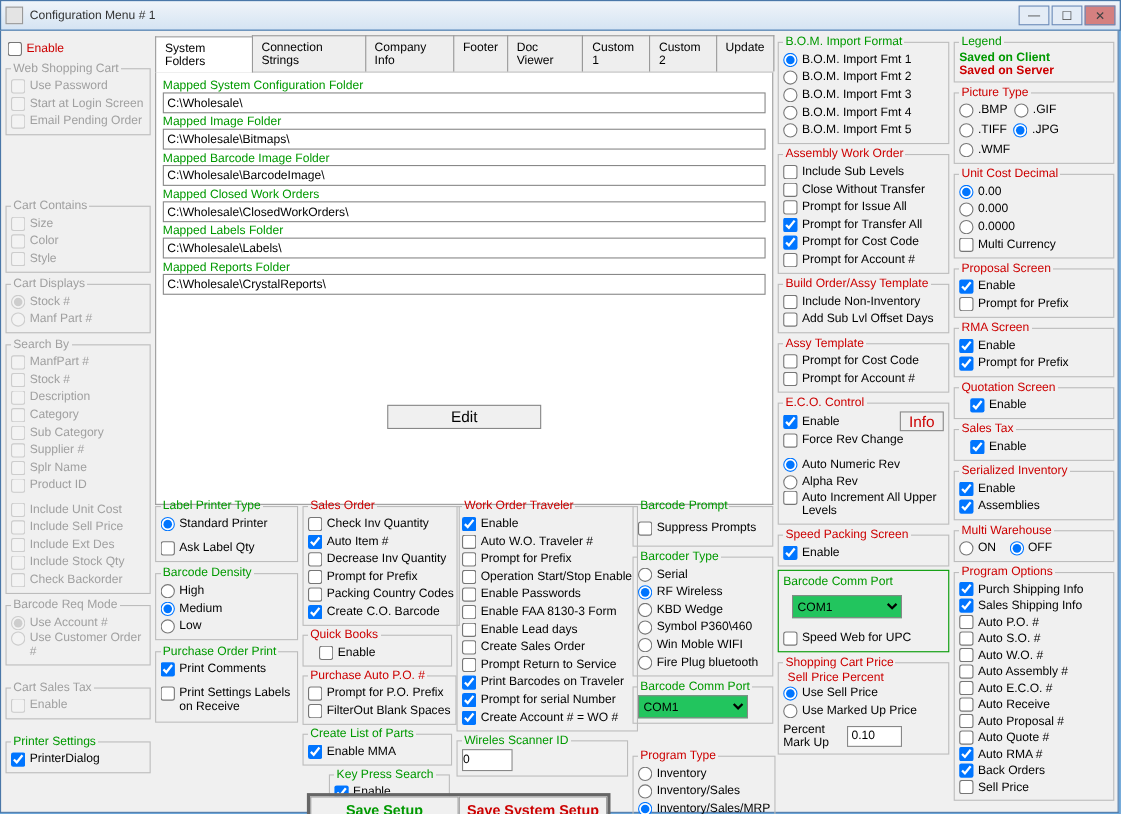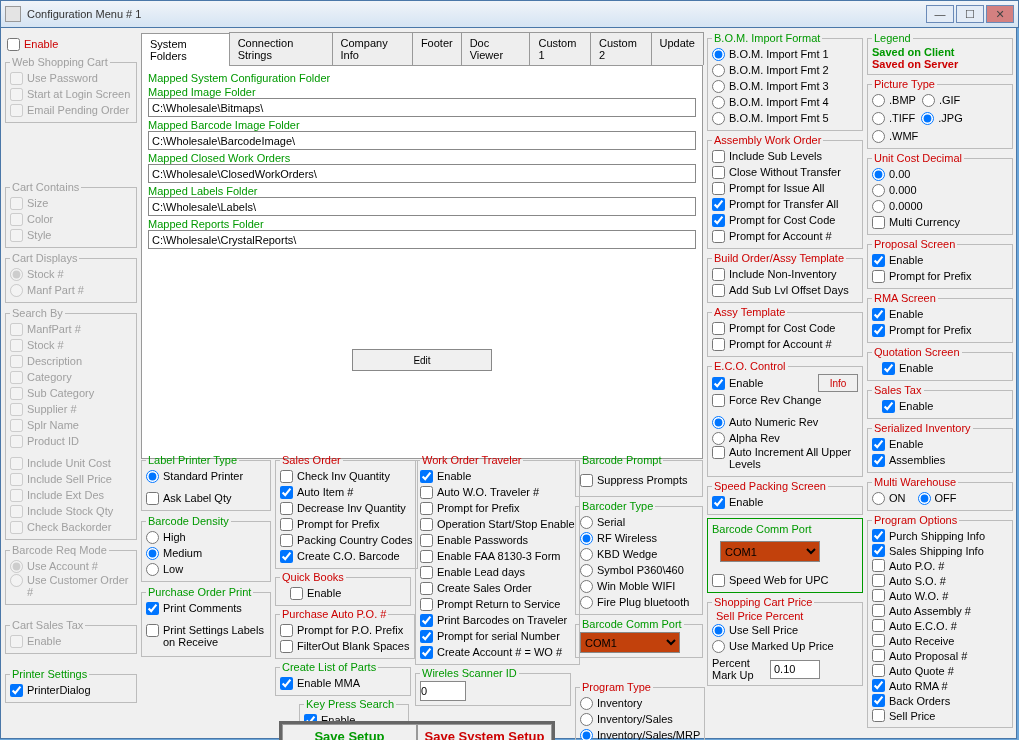--- a/index.html
+++ b/index.html
@@ -11,22 +11,22 @@
 .wbtn.x{background:#d48080}
 .client{background:#f0f0f0;width:1017px;height:711px;border:1px solid #4a77a8;border-top:none;padding:3px;position:relative}
 fieldset{border:1px solid #bcbcbc;padding:2px 4px 4px 4px;margin:0}
 legend{color:#c00;padding:0 2px;font-size:11px}
 legend.green{color:#090}
 .disabled{color:#a0a0a0}
 .lbl-green{color:#090;font-size:11px}
 .lbl-red{color:#c00}
 input[type=text]{height:19px;border:1px solid #888;padding:0 3px;font-size:11px;background:#fff}
 input[type=number]{height:20px;width:46px;border:1px solid #888}
-select{height:21px;border:1px solid #888;background:#c2410c;font-size:11px}
-button{font-size:10px;border:1px solid #888;background:#f0f0f0;height:22px}
+select{height:21px;border:1px solid #888;background:#22c55e;font-size:11px}
+button{font-size:14px;border:1px solid #888;background:#f0f0f0;height:22px}
 .chk,.rdo{display:flex;align-items:center;gap:4px;height:16px;white-space:nowrap}
 .chk input,.rdo input{margin:0}
 .col{position:absolute}
 .leftcol{left:4px;top:4px;width:132px}
 .leftcol fieldset{margin-bottom:4px}
 .tabs{position:absolute;left:140px;top:4px;width:562px;height:420px}
 .tabstrip{display:flex;border-bottom:1px solid #999}
 .tab{padding:4px 8px;border:1px solid #999;border-bottom:none;background:#eee;margin-right:-1px;cursor:pointer}
 .tab.active{background:#fff;position:relative;top:1px}
 .tabbody{border:1px solid #999;border-top:none;background:#fff;padding:6px;height:393px}
@@ -197,21 +197,21 @@
         <div class="tab">Connection Strings</div>
         <div class="tab">Company Info</div>
         <div class="tab">Footer</div>
         <div class="tab">Doc Viewer</div>
         <div class="tab">Custom 1</div>
         <div class="tab">Custom 2</div>
         <div class="tab">Update</div>
       </div>
     <div class="tabbody">
       <div id="sysfolders">
-          <div class="row"><div class="lbl-green">Mapped System Configuration Folder</div></div>
+          <div class="row"><div class="lbl-green">Mapped System Configuration Folder</div><input type="text" value="C:\Wholesale\" style=""></div>
           <div class="row"><div class="lbl-green">Mapped Image Folder</div><input type="text" value="C:\Wholesale\Bitmaps\" style=""></div>
           <div class="row"><div class="lbl-green">Mapped Barcode Image Folder</div><input type="text" value="C:\Wholesale\BarcodeImage\" style=""></div>
           <div class="row"><div class="lbl-green">Mapped Closed Work Orders</div><input type="text" value="C:\Wholesale\ClosedWorkOrders\" style=""></div>
           <div class="row"><div class="lbl-green">Mapped Labels Folder</div><input type="text" value="C:\Wholesale\Labels\" style=""></div>
           <div class="row"><div class="lbl-green">Mapped Reports Folder</div><input type="text" value="C:\Wholesale\CrystalReports\" style=""></div>
         </div>
       <div style="text-align:center;margin-top:100px">
         <button style="width:140px">Edit</button>
       </div>
     </div>

